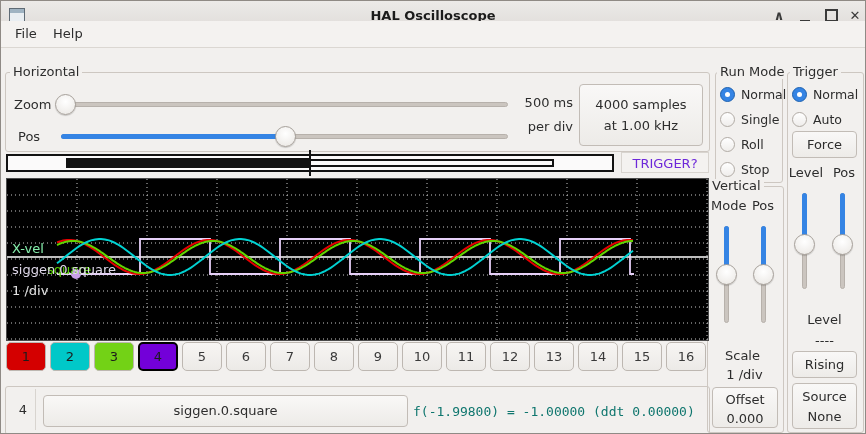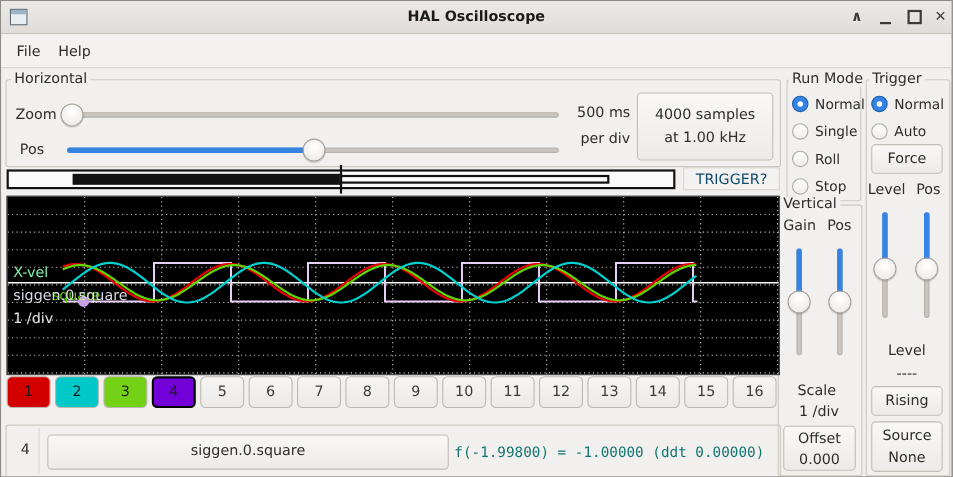--- a/index.html
+++ b/index.html
@@ -8,21 +8,21 @@
        border:1px solid #8f8a85;box-sizing:border-box;}
   .abs{position:absolute;}
   
   #titlebar{position:absolute;left:0;top:0;width:100%;height:30px;
             background:linear-gradient(#eceae8,#dfdcd9);border-bottom:1px solid #c6c1bc;box-sizing:border-box;}
   #title{position:absolute;left:0;top:0;width:100%;text-align:center;line-height:29px;font-weight:bold;color:#1b1b1b;}
   .winbtn{position:absolute;top:0;width:24px;height:29px;display:flex;align-items:center;justify-content:center;color:#3a3a3a;font-weight:bold;}
   #app-icon{position:absolute;left:8px;top:7px;width:16px;height:15px;border:1px solid #5f6b75;background:#e9eef2;box-sizing:border-box;}
   #app-icon::before{content:"";position:absolute;left:0;top:0;width:100%;height:4px;background:#9fb3c2;}
   
-  #menubar{position:absolute;left:0;top:34px;width:100%;height:27px;background:#f4f2f0;border-bottom:1px solid #dbd7d2;box-sizing:border-box;}
+  #menubar{position:absolute;left:0;top:20px;width:100%;height:27px;background:#f4f2f0;border-bottom:1px solid #dbd7d2;box-sizing:border-box;}
   .menu-item{position:absolute;top:0;height:26px;line-height:26px;padding:0 6px;}
   
   .frame{position:absolute;border:1px solid #cdc7c1;border-radius:3px;}
   .frame-label{position:absolute;background:#f2f0ee;padding:0 3px;line-height:14px;white-space:nowrap;}
   
   .btn{position:absolute;background:linear-gradient(#f9f8f7,#edebe8);border:1px solid #c2bcb6;border-radius:4px;
        color:#2d2d2d;text-align:center;box-sizing:border-box;}
   
   .h-track{position:absolute;height:5px;background:#cbc5bf;border:1px solid #b7b1ab;border-radius:3px;box-sizing:border-box;}
   .h-fill{position:absolute;height:5px;background:#3584e4;border-radius:3px;}
@@ -37,21 +37,21 @@
          border:1px solid #b1aba5;box-sizing:border-box;flex:0 0 auto;position:relative;}
   .radio.on{background:#3584e4;border-color:#1e62b0;}
   .radio.on::after{content:"";position:absolute;left:4px;top:4px;width:5px;height:5px;border-radius:50%;background:#fff;}
   .radio-label{font-size:12.5px;white-space:nowrap;}
   
   #recbar{position:absolute;left:5px;top:153px;width:608px;height:18px;border:2px solid #121212;background:#fbfafa;box-sizing:border-box;}
   #recbar-full{position:absolute;left:58px;top:2px;width:245px;height:10px;background:#121212;}
   #recbar-view{position:absolute;left:301px;top:3px;width:245px;height:8px;border:2px solid #121212;box-sizing:border-box;background:#fbfafa;}
   #recbar-cursor{position:absolute;left:308px;top:149px;width:2px;height:26px;background:#121212;}
   #trigger-q{position:absolute;left:620px;top:151px;width:88px;height:21px;line-height:21px;text-align:center;
-             background:#f4f2f0;border:1px solid #d8d4cf;box-sizing:border-box;color:#0c4a6e;}
+             background:#f4f2f0;border:1px solid #d8d4cf;box-sizing:border-box;color:#6d28d9;}
   
   #scope{position:absolute;left:5px;top:177px;width:701px;height:161px;background:#000;border:1px solid #4a4a4a;box-sizing:content-box;}
   #scope svg{position:absolute;left:0;top:0;}
   .scope-label{position:absolute;font-size:13px;white-space:nowrap;}
   
   .chan-btn{position:absolute;top:341px;width:40px;height:29px;border-radius:5px;border:1px solid #bdb7b1;
             display:flex;align-items:center;justify-content:center;font-size:13px;color:#3a3a3a;
             background:linear-gradient(#f7f5f3,#eceae7);box-sizing:border-box;}
   .chan-btn.colored{color:#1c1c1c;}
   .chan-btn.selected{border:2px solid #000;}
@@ -158,21 +158,21 @@
   <div class="rlabel" style="left:786px;top:311px;width:75px;text-align:center;">Level</div>
   <div class="rlabel" style="left:786px;top:332px;width:75px;text-align:center;">----</div>
   <div class="btn" style="left:791px;top:350px;width:65px;height:27px;line-height:25px;">Rising</div>
   <div class="btn" style="left:791px;top:382px;width:65px;height:46px;padding-top:3px;line-height:20px;">
     <div>Source</div>
     <div>None</div>
   </div>
 
   <div class="frame" style="left:706px;top:185px;width:75px;height:245px;"></div>
   <div class="frame-label" style="left:708px;top:178px;">Vertical</div>
-  <div class="rlabel" style="left:710px;top:197px;width:32px;text-align:center;">Gain</div>
+  <div class="rlabel" style="left:710px;top:197px;width:32px;text-align:center;">Mode</div>
   <div class="rlabel" style="left:748px;top:197px;width:28px;text-align:center;">Pos</div>
 
   <div class="v-track" style="left:723px;top:225px;height:97px;"></div>
   <div class="v-fill" id="gain-fill" style="left: 723px; top: 225px; height: 47.53px;"></div>
   <div class="handle" id="gain-handle" style="left: 715px; top: 262.53px;"></div>
 
   <div class="v-track" style="left:760px;top:225px;height:97px;"></div>
   <div class="v-fill" id="vpos-fill" style="left: 760px; top: 225px; height: 47.53px;"></div>
   <div class="handle" id="vpos-handle" style="left: 752px; top: 262.53px;"></div>
 

